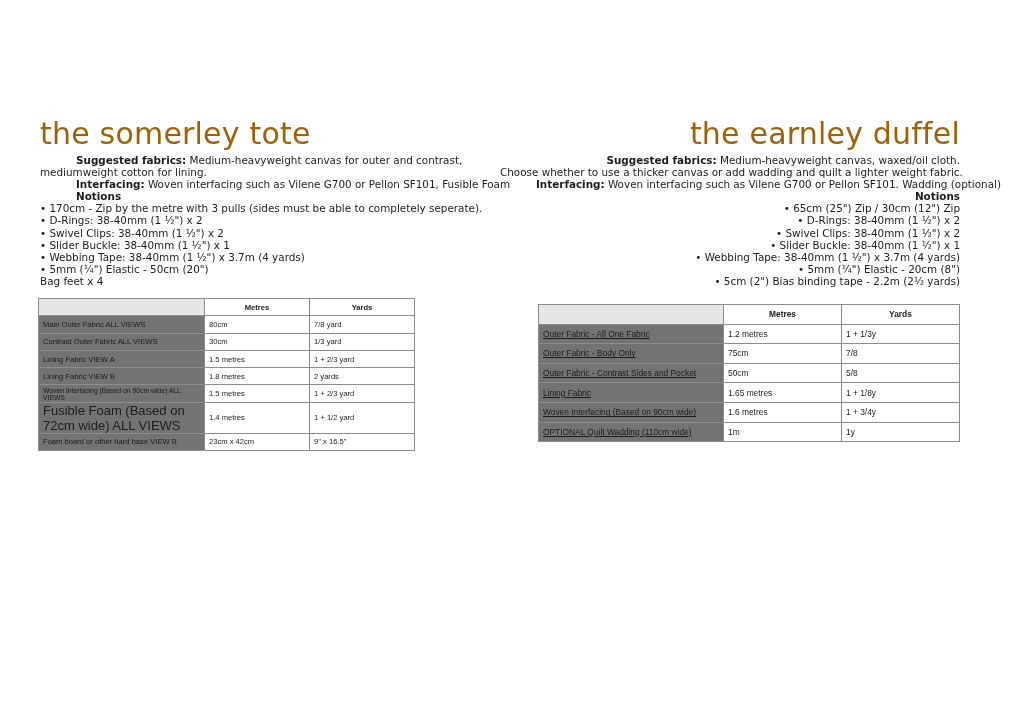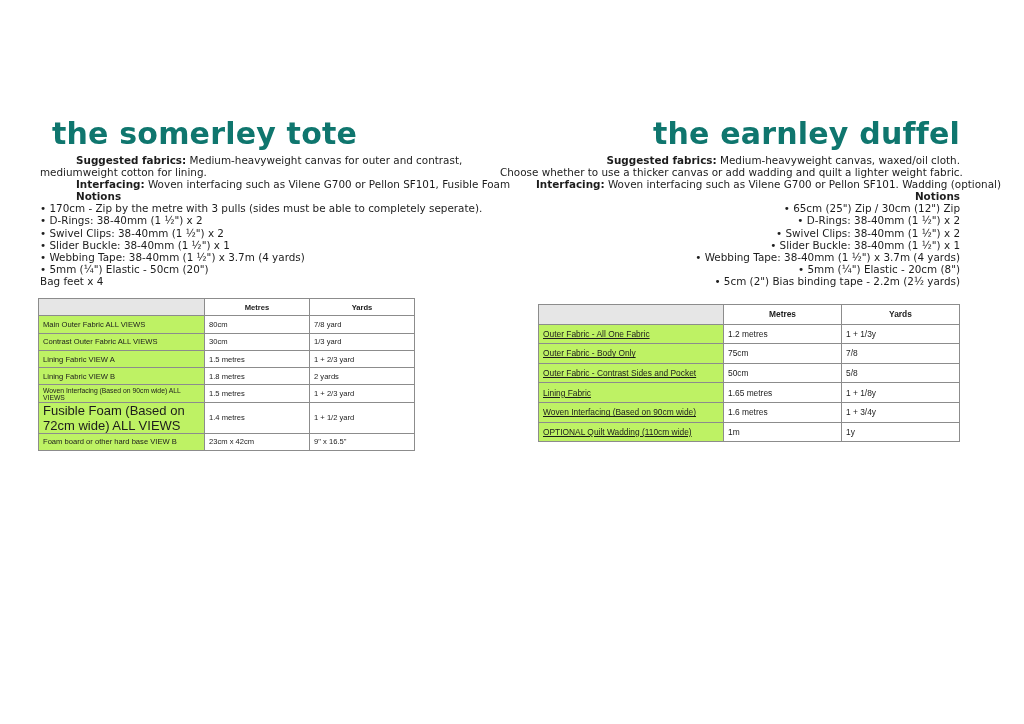--- a/index.html
+++ b/index.html
@@ -1,27 +1,27 @@
 <!DOCTYPE html>
 <html><head>
 <meta charset="utf-8">
 <style>
   html, body { margin:0; padding:0; background:#ffffff; }
   body { width:1024px; height:724px; position:relative; overflow:hidden; font-family:"DejaVu Sans", sans-serif; color:#1c1c1c; }
   .col { position:absolute; top:116px; }
   .left { left:40px; width:440px; }
   .right { left:500px; width:460px; text-align:right; }
-  .title { font-size:30px; font-weight:bold; letter-spacing:0.2px; line-height:36px; margin:0 0 2px 12px; color:#0f766e; }
+  .title { font-size:30px; font-weight:normal; letter-spacing:0.2px; line-height:36px; margin:0 0 2px 0; color:#a16207; }
   .p { font-size:10.4px; line-height:12.1px; margin:0; white-space:nowrap; }
   .b { font-weight:bold;margin-left:36px; }
   table { border-collapse:collapse; position:absolute; font-family:"Liberation Sans", sans-serif; }
   td, th { border:1px solid #8c8c8c; font-size:7.6px; height:16.5px; padding:0 4px; }
   th { font-weight:bold; text-align:center; background:#ffffff; }
   th.blank { background:#e6e6e6; }
-  td.label { background:#bef264; text-align:left; }
+  td.label { background:#737373; text-align:left; }
   td.val { }
   #t1 { left:38px; top:298px; }
   #t1 td.label, #t1 th.blank { width:157px; }
   #t1 td.val, #t1 th.h { width:96px; }
   #t1 td, #t1 th { height:16.3px; }
   #t2 { left:538px; top:304px; }
   #t2 td, #t2 th { font-size:8.4px; height:18.6px; }
   #t2 td.label, #t2 th.blank { width:176px;text-decoration:underline; }
   #t2 td.val, #t2 th.h { width:109px; }
 </style>

